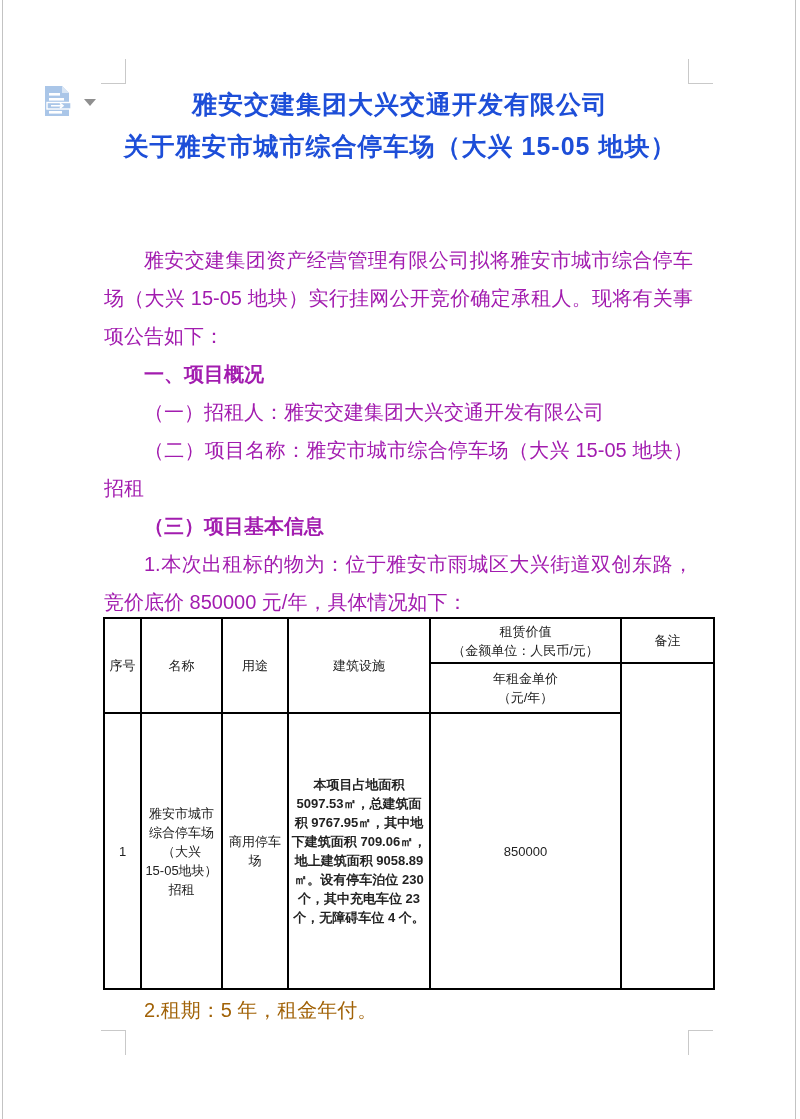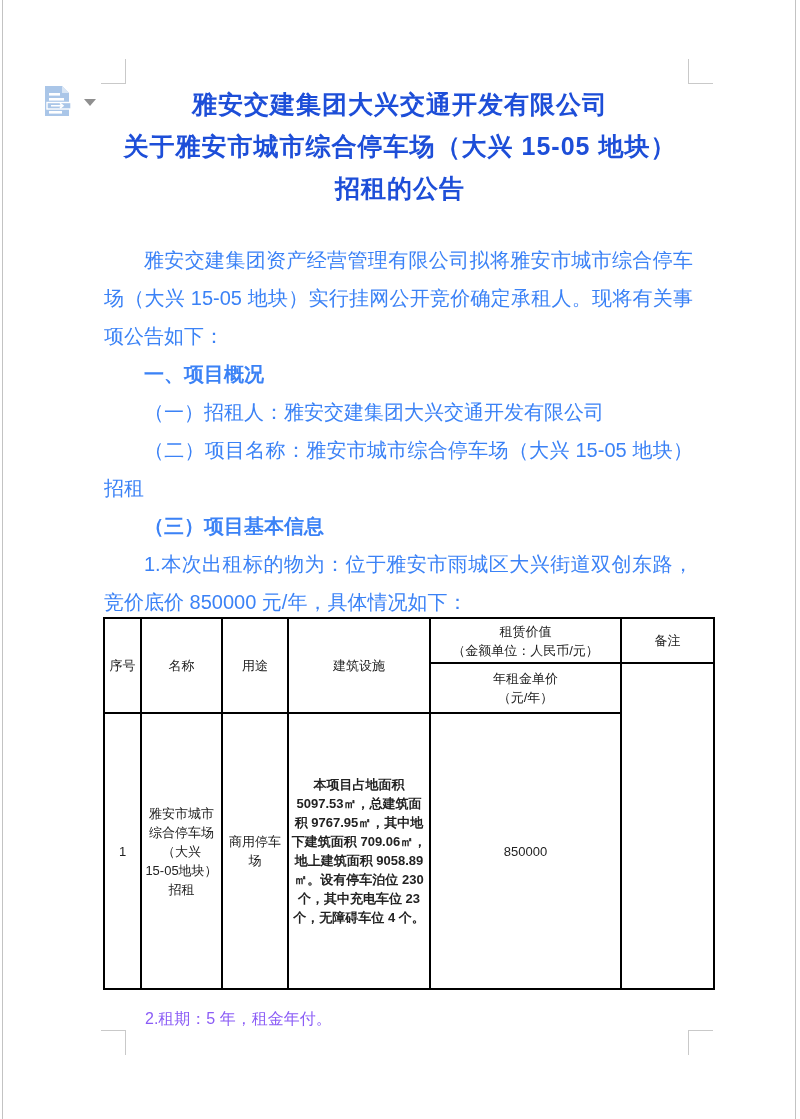--- a/index.html
+++ b/index.html
@@ -31,21 +31,21 @@
   .doc-title {
     position:absolute; left:60px; top:83px; width:680px;
     text-align:center; color:#1d4ed8; font-weight:700;
     font-size:25px; line-height:42px; letter-spacing:1px;
     font-family:"Liberation Sans", sans-serif;
   }
   .doc-title div { margin:0; }
 
   .doc-body {
     position:absolute; left:104px; top:241px; width:589px;
-    font-size:20px; line-height:38px; text-align:justify; color:#3b82f6;
+    font-size:20px; line-height:38px; text-align:justify; color:#a21caf;
   }
   .doc-body p { margin:0; text-indent:2em; }
   .doc-body p.heading { font-weight:700; }
 
   table.info-table {
     position:absolute; left:103px; top:617px; width:610px;
     border-collapse:collapse; table-layout:fixed;
     border:2px solid #000;
   }
   table.info-table td {
@@ -56,21 +56,21 @@
   td.pre { white-space:pre-line; }
   td.cell-name { text-align:left; padding:0 5px; font-size:13.5px; line-height:45px; white-space:pre-line;border-radius:11px; }
   td.cell-usage { font-size:13.5px; line-height:26px; }
   td.cell-fac {
     text-align:justify; font-size:13.5px; line-height:23px; padding:6px 7px;font-weight:bold;
   }
   td.cell-rent { font-size:13px; }
 
   .after-table {
     position:absolute; left:104px; top:991px; width:589px;
-    font-size:16px; line-height:38px; text-indent:2em; color:#8b5cf6; margin:9px;
+    font-size:20px; line-height:38px; text-indent:2em; color:#a16207; margin:0;
   }
 </style>
 </head>
 <body>
 
 <div class="page-edge left"></div>
 <div class="page-edge right"></div>
 
 <div class="crop tl"></div>
 <div class="crop tr"></div>
@@ -86,21 +86,20 @@
     <rect x="11" y="27" width="13" height="2.6" fill="#ffffff"></rect>
     <rect x="9" y="18.5" width="24" height="6.5" fill="#aac6e8" stroke="#ffffff" stroke-width="1.4"></rect>
     <path d="M13 21.7 h12 m-3 -2.4 l3 2.4 l-3 2.4" stroke="#ffffff" stroke-width="1.6" fill="none"></path>
   </svg>
 </div>
 <div class="dd-arrow"></div>
 
 <div class="doc-title">
   <div>雅安交建集团大兴交通开发有限公司</div>
   <div>关于雅安市城市综合停车场（大兴 15-05 地块）</div>
-  <div>招租的公告</div>
 </div>
 
 <div class="doc-body">
   <p>雅安交建集团资产经营管理有限公司拟将雅安市城市综合停车场（大兴 15-05 地块）实行挂网公开竞价确定承租人。现将有关事项公告如下：</p>
   <p class="heading">一、项目概况</p>
   <p>（一）招租人：雅安交建集团大兴交通开发有限公司</p>
   <p>（二）项目名称：雅安市城市综合停车场（大兴 15-05 地块）招租</p>
   <p class="heading">（三）项目基本信息</p>
   <p>1.本次出租标的物为：位于雅安市雨城区大兴街道双创东路，竞价底价 850000 元/年，具体情况如下：</p>
 </div>

